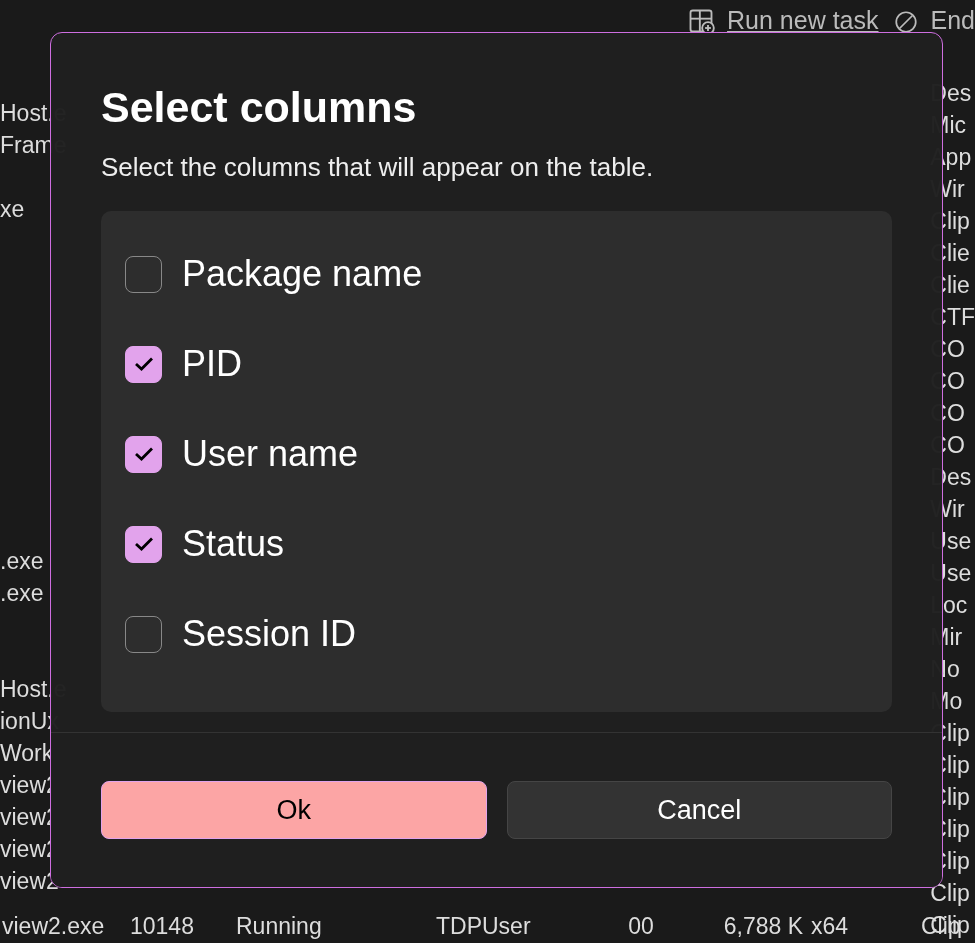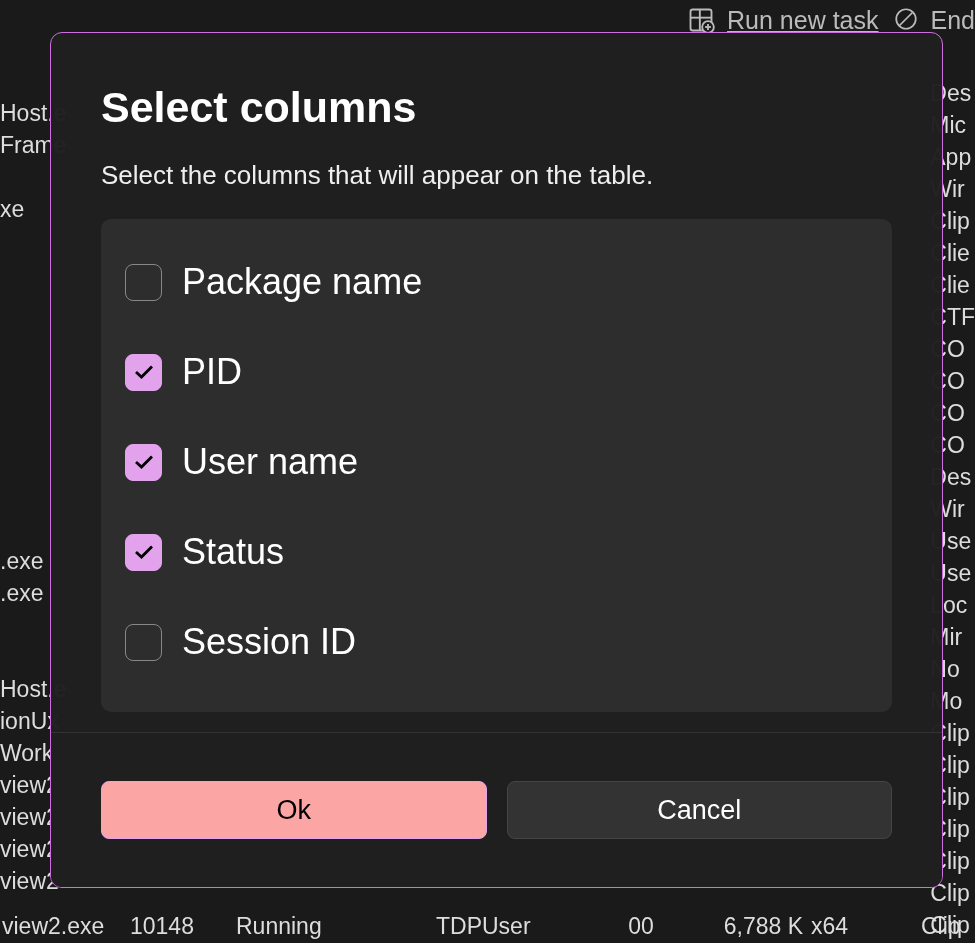--- a/index.html
+++ b/index.html
@@ -27,21 +27,21 @@
       right: 0;
       display: flex;
       gap: 14px;
       color: #bbb;
       font-size: 25px;
       align-items: center;
       padding-right: 0;
     }
     .bg-tool {
       display: flex;
-      align-items: flex-start;
+      align-items: flex-end;
       gap: 12px;
     }
     .bg-right {
       position: absolute;
       right: 0; top: 80px;
       display: flex;
       flex-direction: column;
       gap: 8px;
       text-align: left;
       font-size: 23px;
@@ -97,21 +97,21 @@
     .dialog-body {
       padding: 50px 50px 20px 50px;
       flex: 1;
       display: flex;
       flex-direction: column;
       overflow: hidden;
     }
     .dialog-title {
       font-size: 43px;
       font-weight: 600;
-      margin-bottom: 28px;
+      margin-bottom: 20px;
     }
     .dialog-subtitle {
       font-size: 26px;
       color: #eee;
       margin-bottom: 28px;
     }
     .options-panel {
       background: #2d2d2d;
       border-radius: 10px;
       padding: 18px 10px 0 10px;

